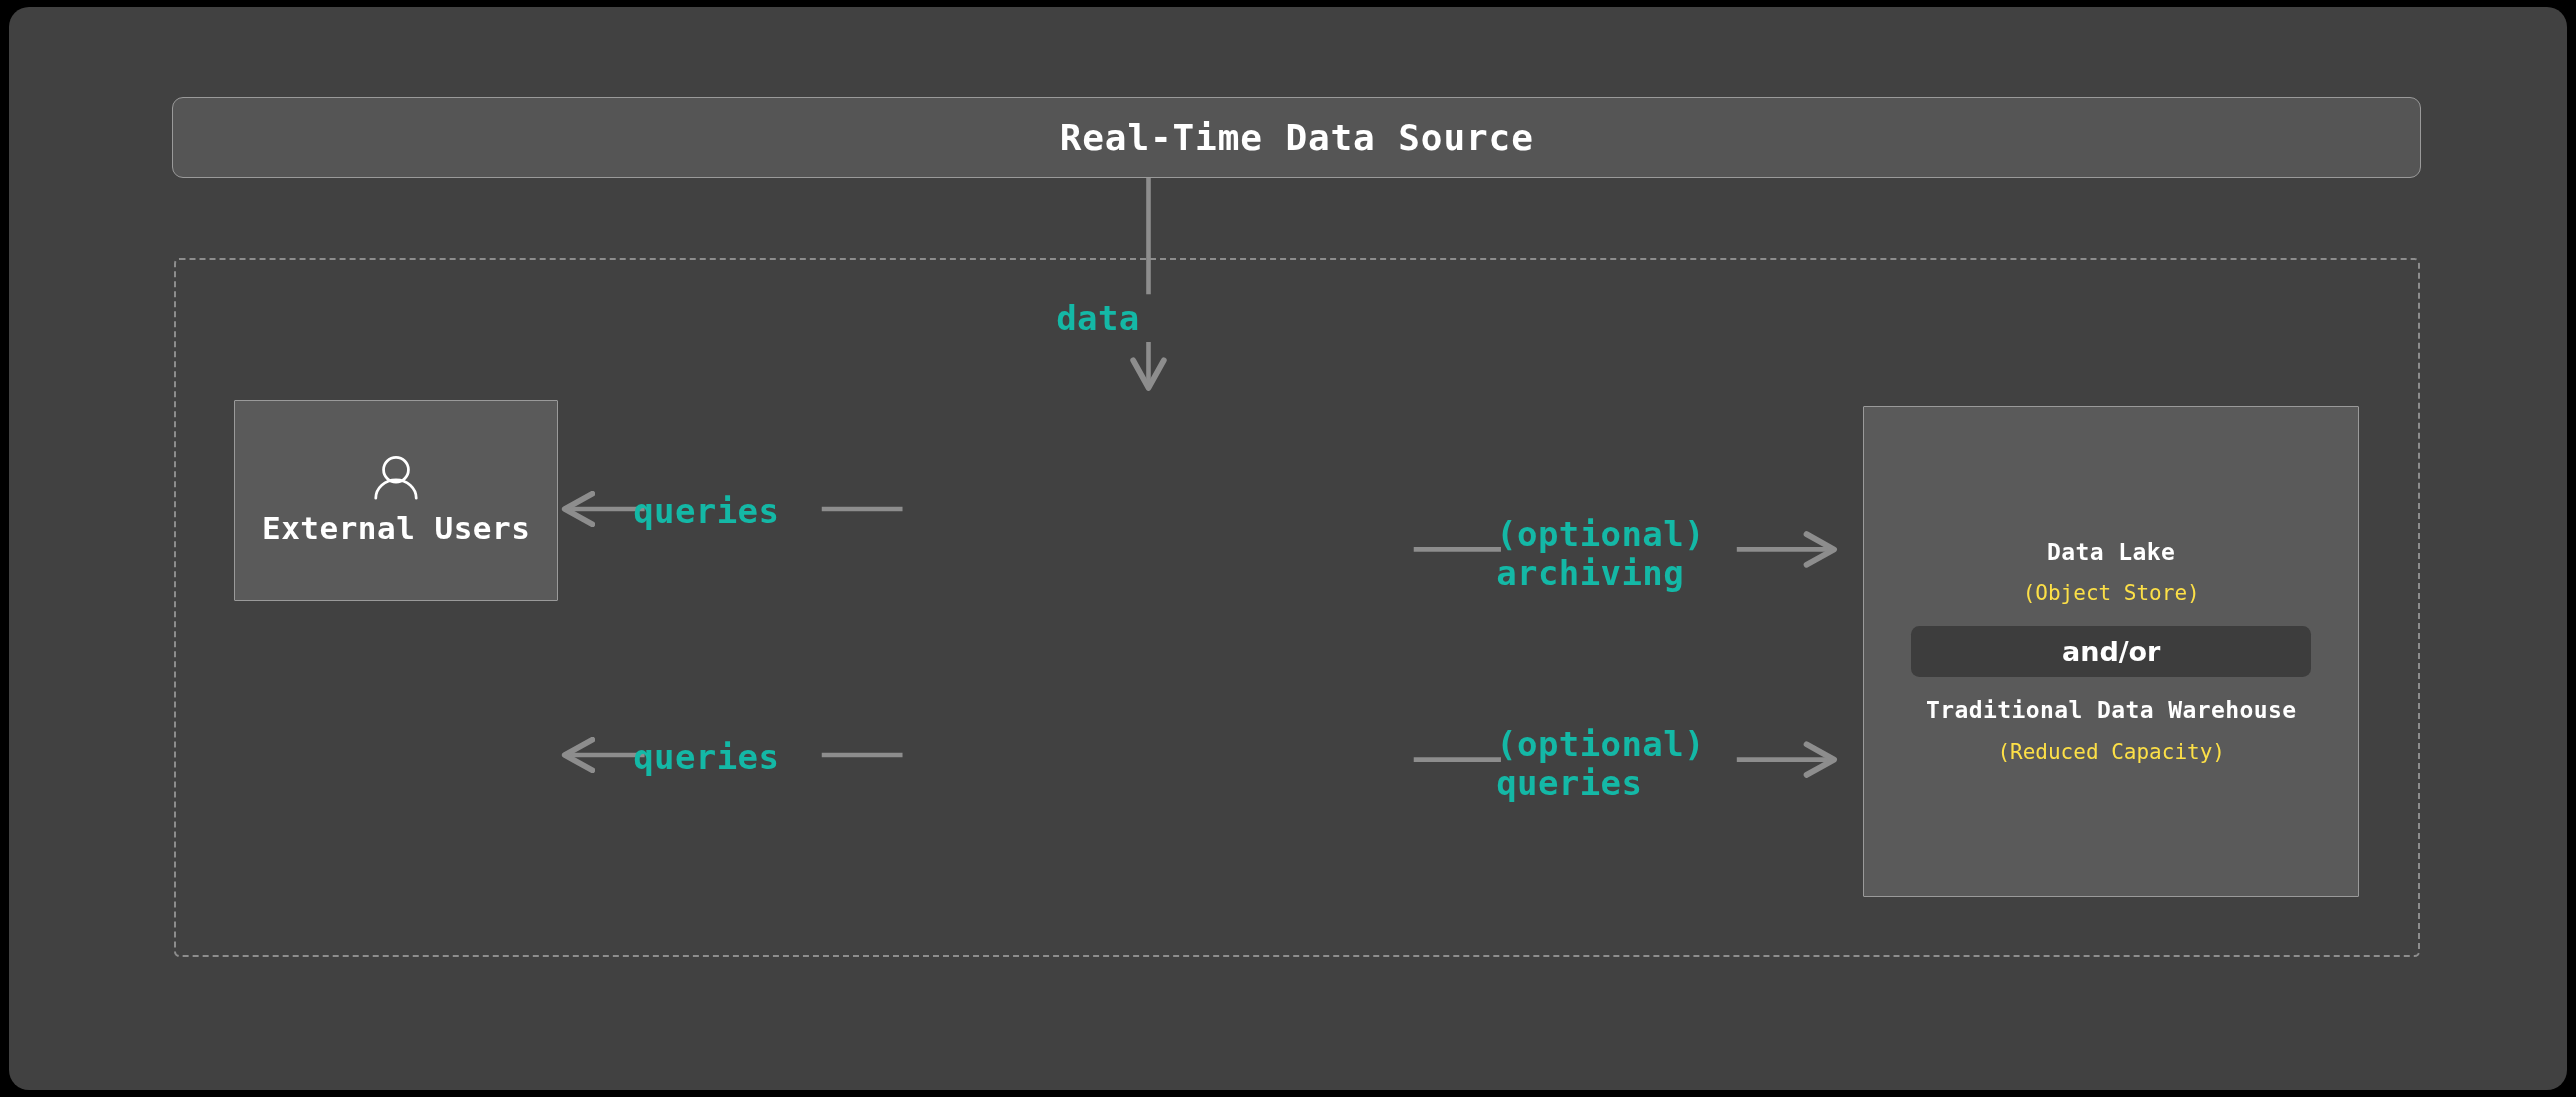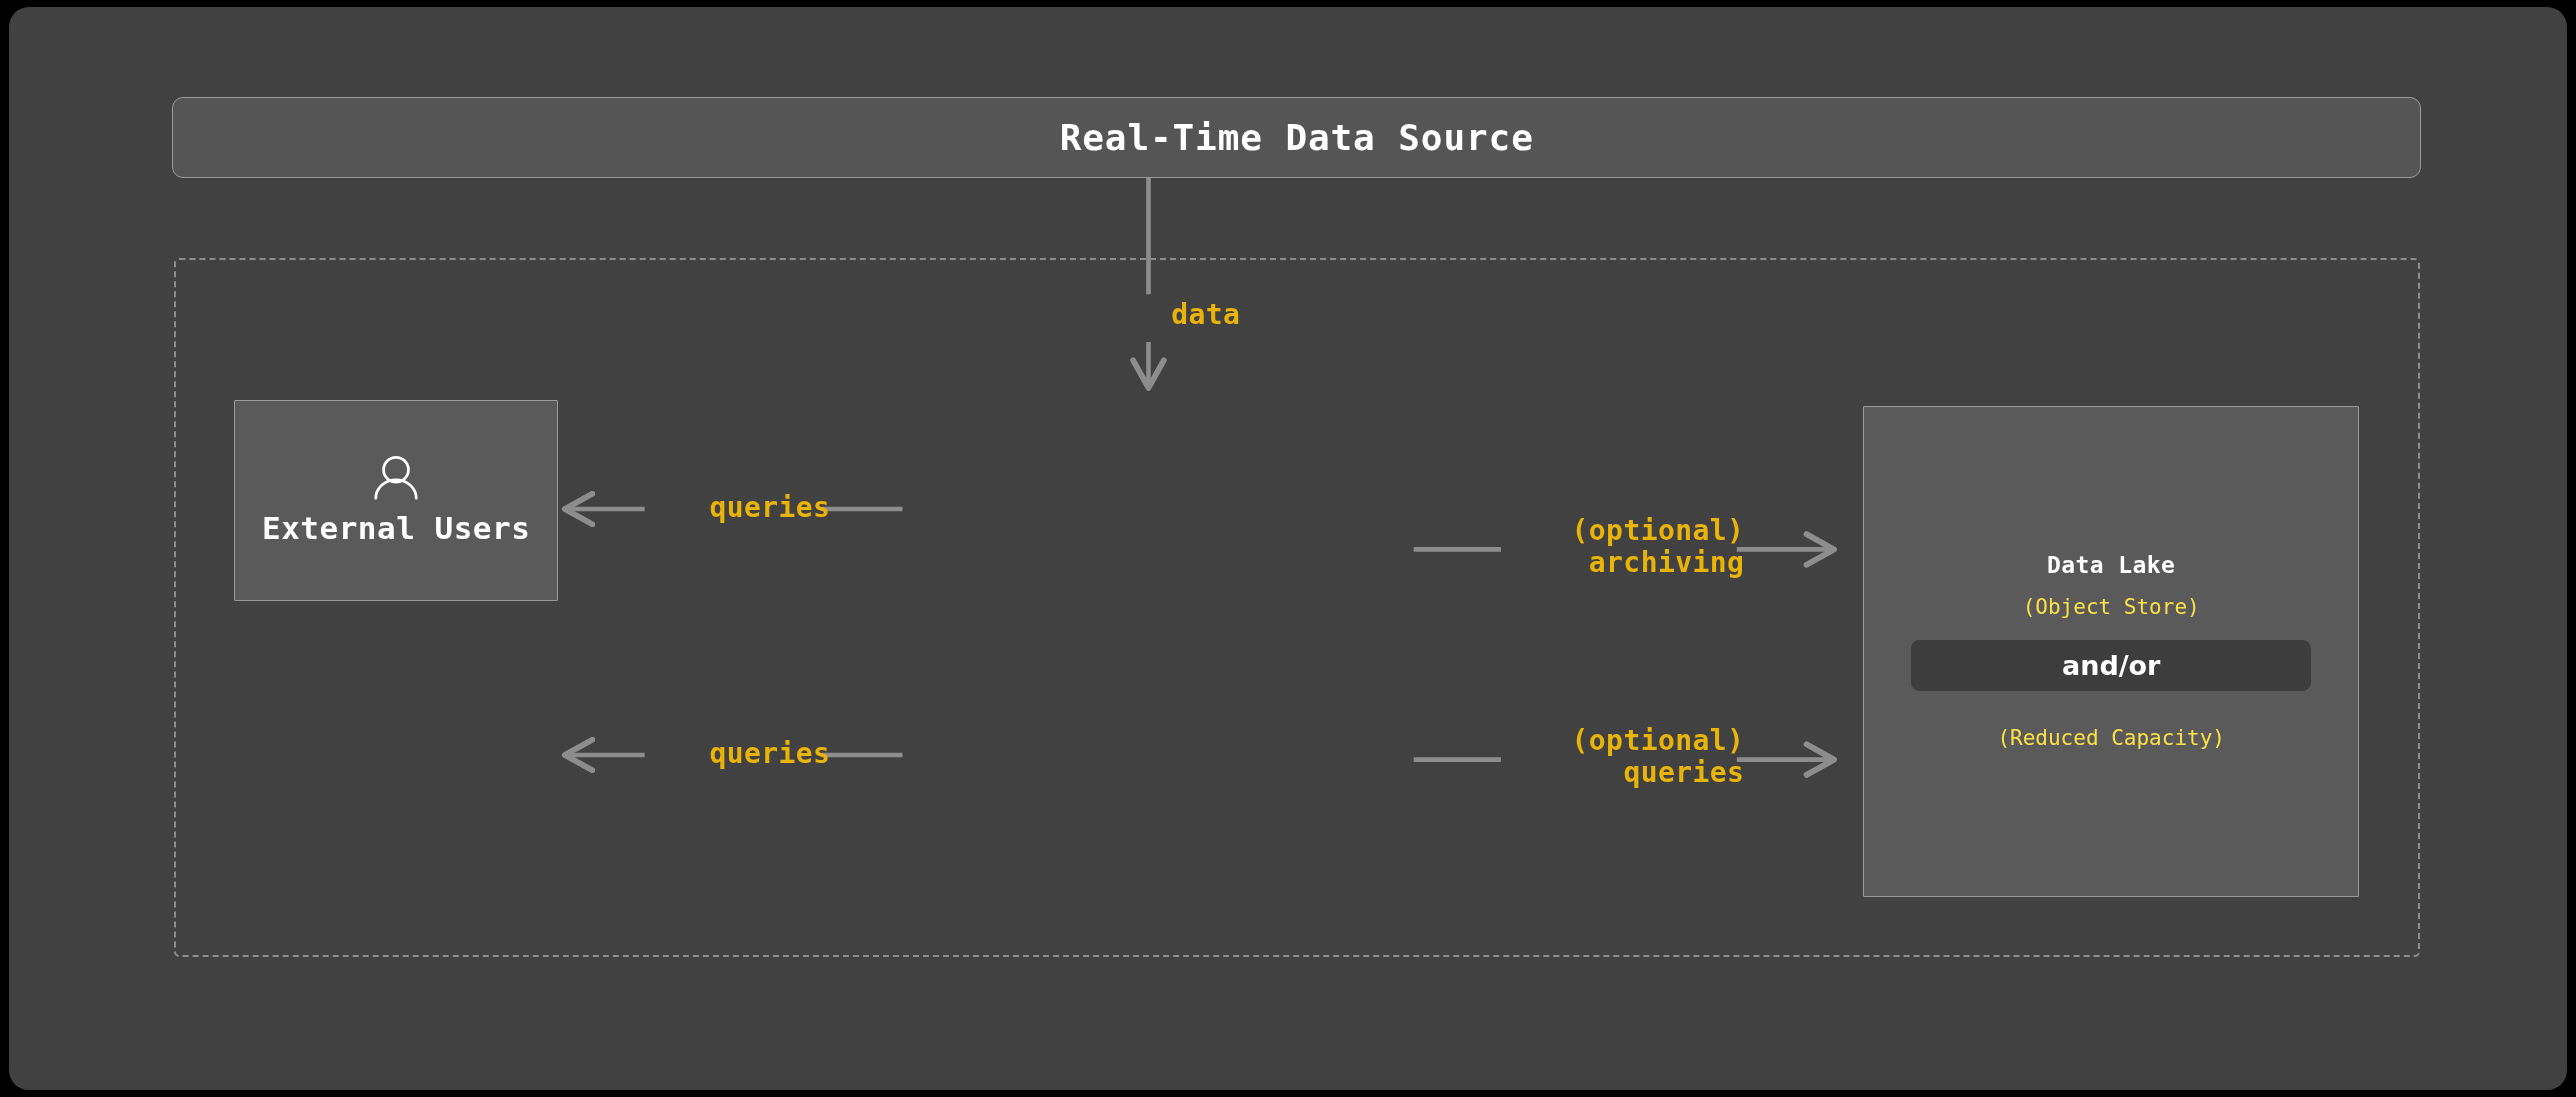--- a/index.html
+++ b/index.html
@@ -148,24 +148,24 @@
   #andor-badge .badge-label {
     color: #ffffff;
     font-family: "DejaVu Sans", sans-serif;
     font-size: 27px;
     font-weight: bold;
   }
 
   
   .edge-label {
     position: absolute;
-    color: #eab308;
-    font-size: 28px;
-    font-weight: bold;
-    text-align: right;
+    color: #14b8a6;
+    font-size: 34px;
+    font-weight: bold;
+    text-align: left;
     line-height: 1.15;
     letter-spacing: 0.4px;
     white-space: pre-line;
   }
 
   .connector-svg {
     position: absolute;
     left: 0;
     top: 0;
     width: 2558px;
@@ -241,18 +241,20 @@
 
 
   <div id="storage-box" class="card">
     <div class="primary">Data Lake</div>
     <div class="secondary">(Object Store)</div>
 
     <div id="andor-badge">
       <span class="badge-label">and/or</span>
     </div>
 
+    <div class="primary">Traditional Data
+Warehouse</div>
     <div class="secondary">(Reduced
 Capacity)</div>
   </div>
 
 </div>
 
 
 </body></html>

